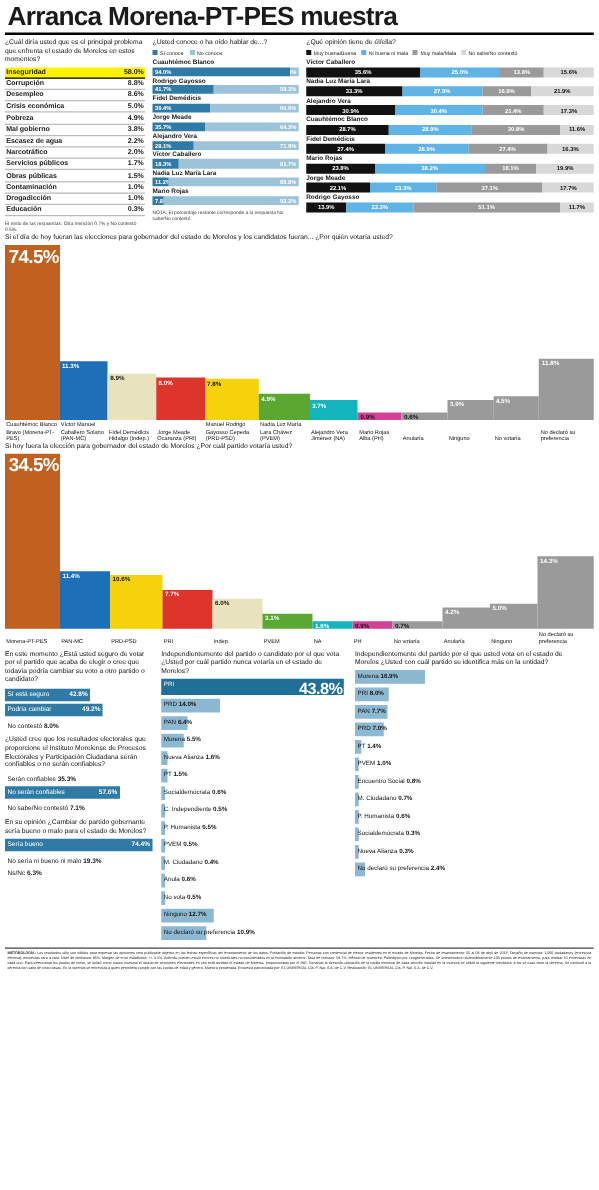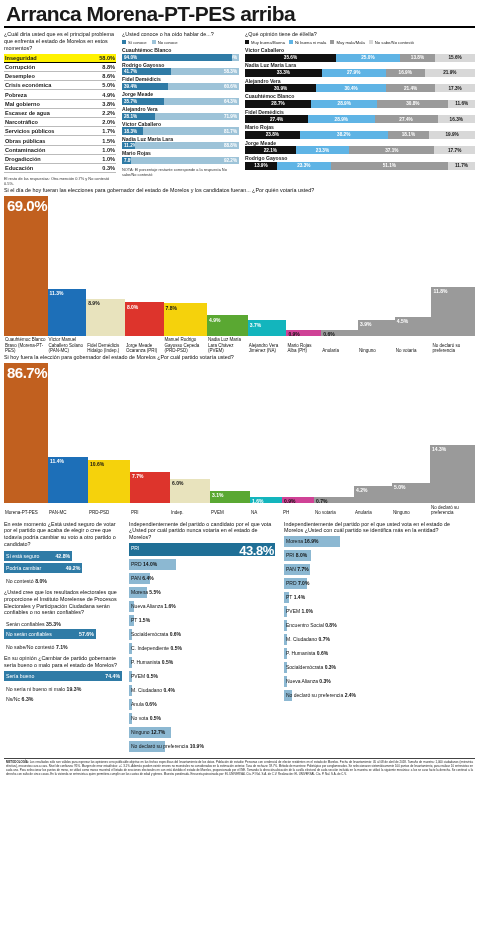--- a/index.html
+++ b/index.html
@@ -113,21 +113,21 @@
   
   .foot-rule { height: 0.8px; background: #444; margin-top: 3px; }
   .foot { font-size: 2.9px; line-height: 1.33; color: #222; padding: 2px 2px 0 2px; text-align: justify; }
   .foot .t { font-weight: bold; }
 </style>
 </head>
 <body>
 
 <div class="page">
 
-  <div class="headline">Arranca Morena-PT-PES arriba</div>
+  <div class="headline">Arranca Morena-PT-PES muestra</div>
   <div class="rule-thick"></div>
 
   <div class="top-band">
 
     <div class="col-a">
       <div class="q">¿Cuál diría usted que es el principal problema que enfrenta el estado de Morelos en estos momentos?</div>
       <div class="plist" id="problem-list">
           <div class="prow hl">
             <span class="nm">Inseguridad</span>
             <span>58.0%</span>
@@ -352,21 +352,21 @@
           </div>
         </div>
     </div>
   </div>
 
   <div class="bigchart">
     <div class="q">Si el día de hoy fueran las elecciones para gobernador del estado de Morelos y los candidatos fueran... ¿Por quién votaría usted?</div>
     <div class="bars" id="cand-bars">
         <div class="bcol" style="width: 45px; height: 140px;">
           <div class="bar lead" style="height:140px;background:#c1601f">
-            <span class="v" style="color:#ffffff">69.0%</span>
+            <span class="v" style="color:#ffffff">74.5%</span>
           </div>
         </div>
         <div class="bcol" style="width: 40px; height: 140px;">
           <div class="bar" style="height:46.94362017804154px;background:#1d6fb8">
             <span class="v" style="color:#ffffff">11.3%</span>
           </div>
         </div>
         <div class="bcol" style="width: 40px; height: 140px;">
           <div class="bar" style="height:36.97329376854599px;background:#e8e3bd">
             <span class="v" style="color:#111111">8.9%</span>
@@ -432,21 +432,21 @@
         <div class="blabel" style="width: 38px;">No votaría</div>
         <div class="blabel" style="width: 45px;">No declaró su preferencia</div>
       </div>
   </div>
 
   <div class="bigchart">
     <div class="q">Si hoy fuera la elección para gobernador del estado de Morelos ¿Por cuál partido votaría usted?</div>
     <div class="bars" id="party-bars">
         <div class="bcol" style="width: 44px; height: 140px;">
           <div class="bar lead" style="height:140px;background:#c1601f">
-            <span class="v" style="color:#ffffff">86.7%</span>
+            <span class="v" style="color:#ffffff">34.5%</span>
           </div>
         </div>
         <div class="bcol" style="width: 40px; height: 140px;">
           <div class="bar" style="height:46.2608695652174px;background:#1d6fb8">
             <span class="v" style="color:#ffffff">11.4%</span>
           </div>
         </div>
         <div class="bcol" style="width: 42px; height: 140px;">
           <div class="bar" style="height:43.01449275362318px;background:#f5d20c">
             <span class="v" style="color:#111111">10.6%</span>

